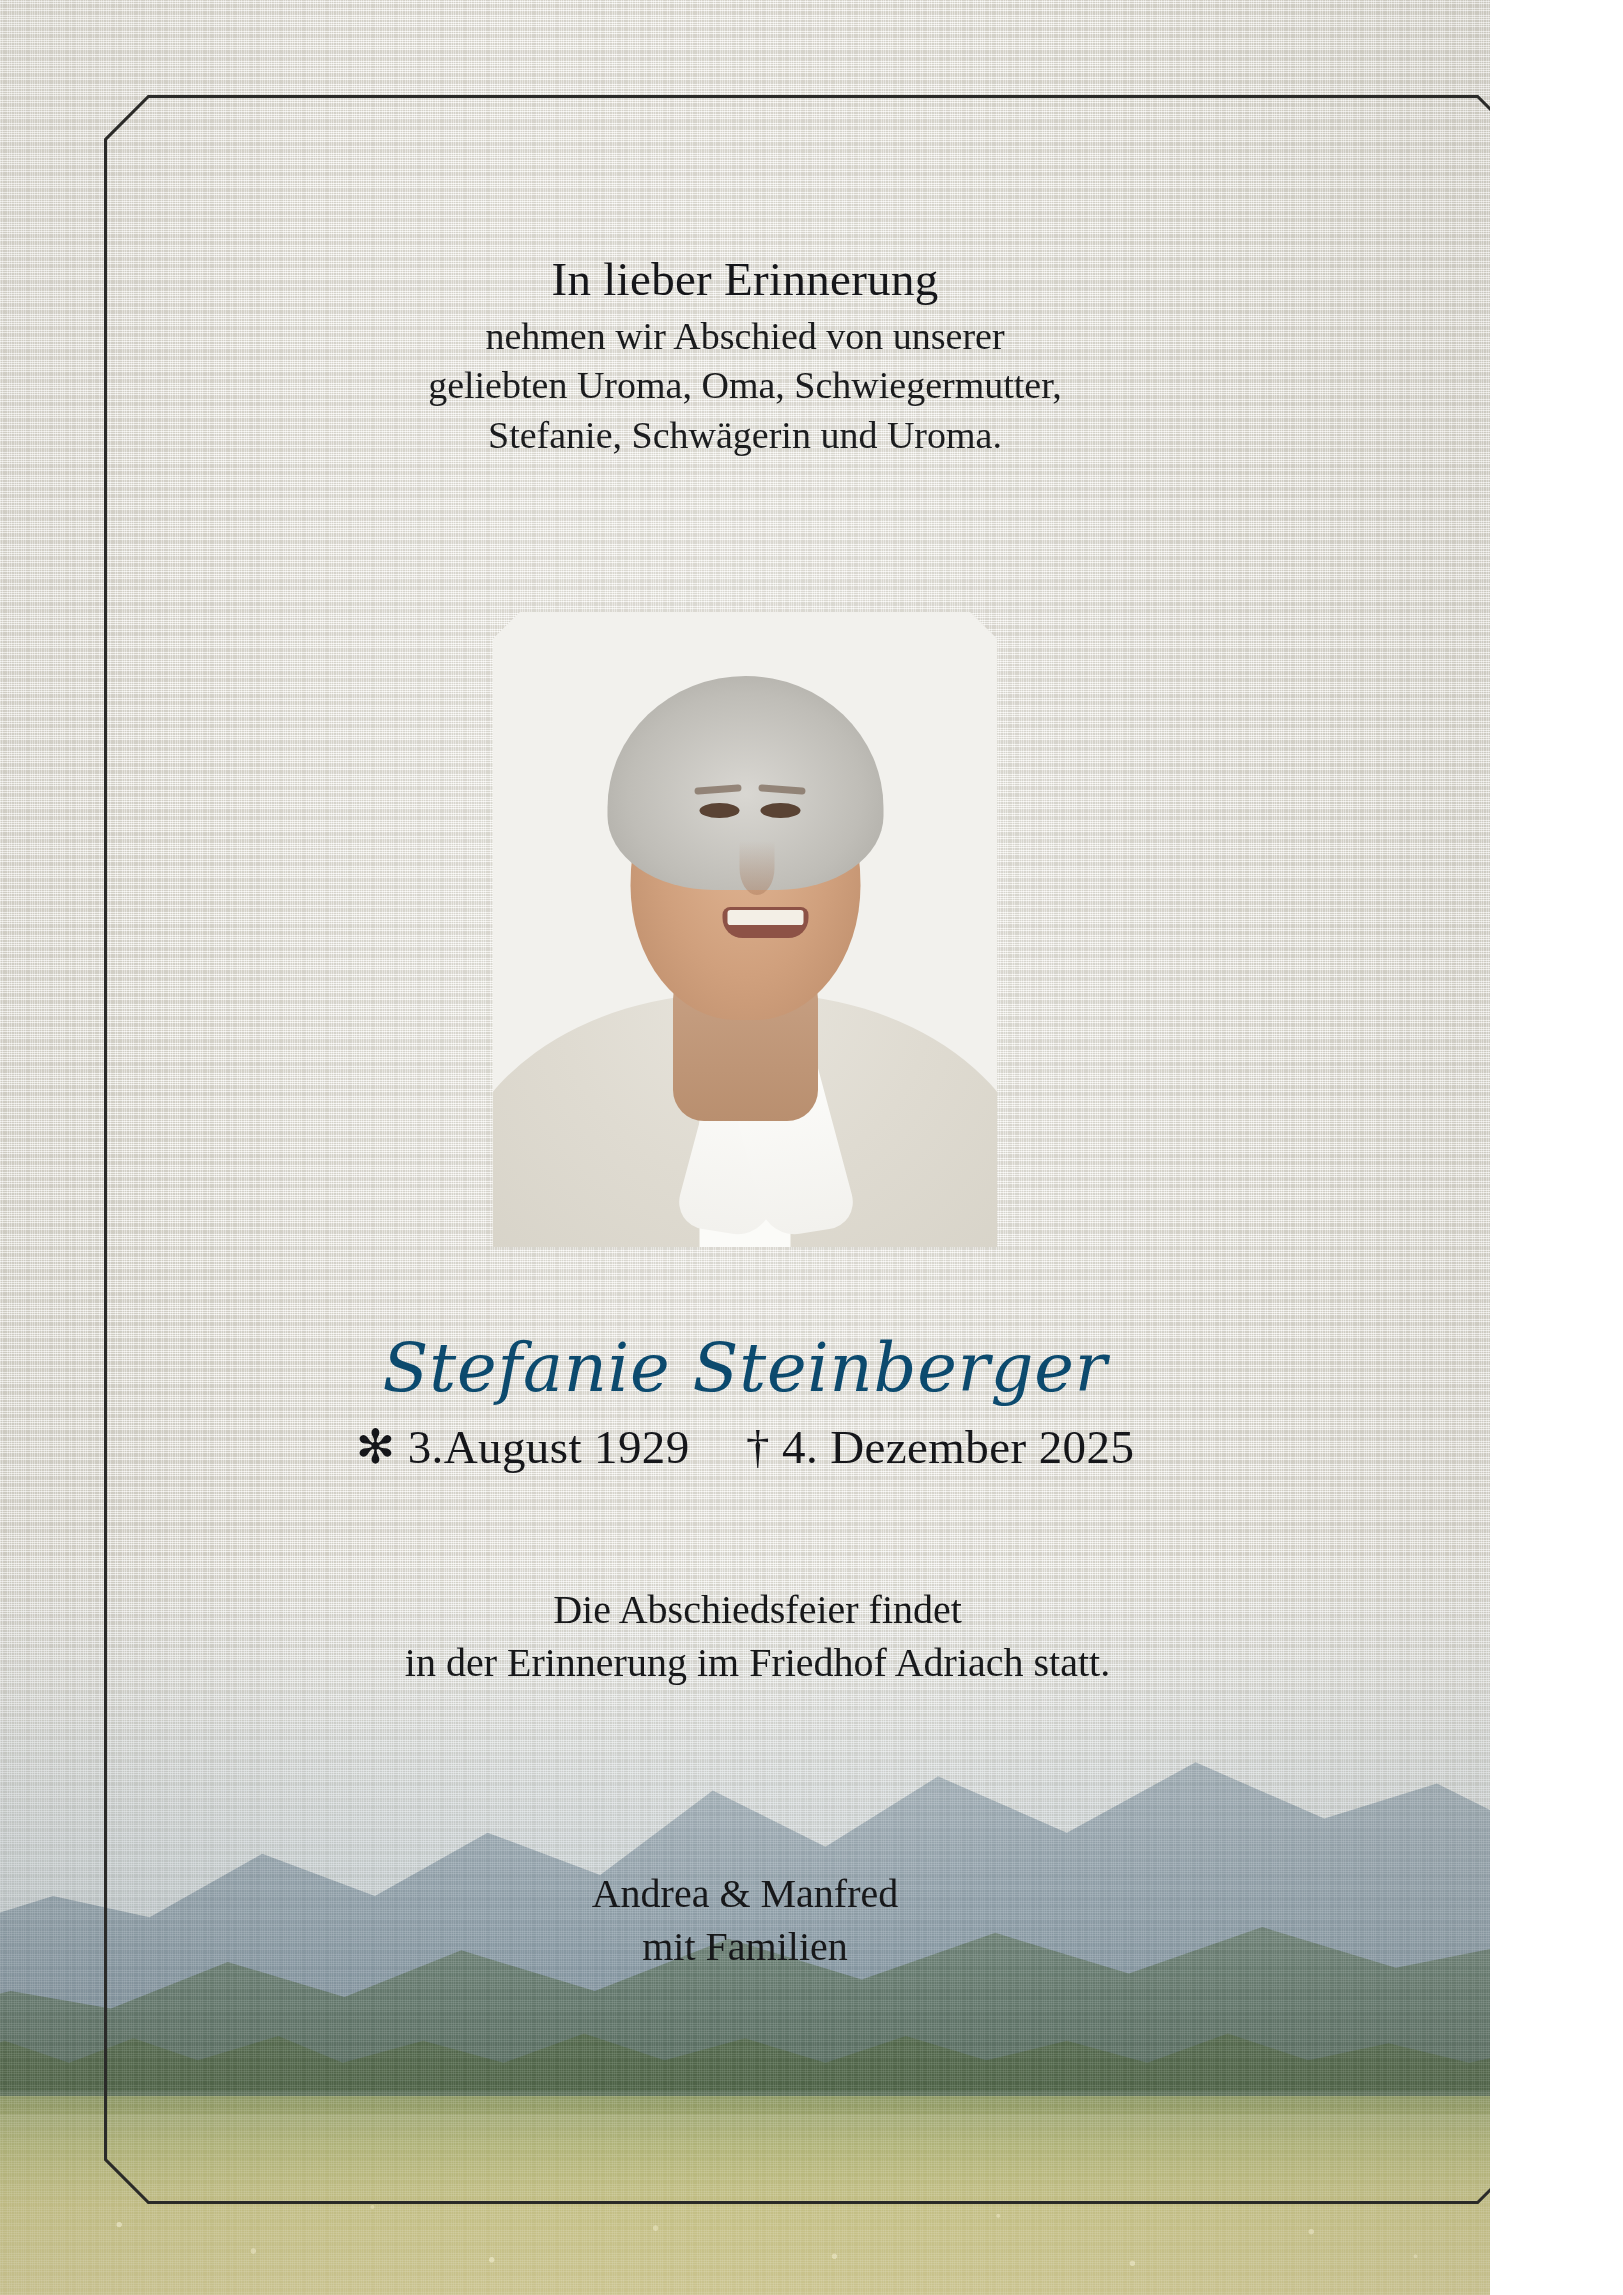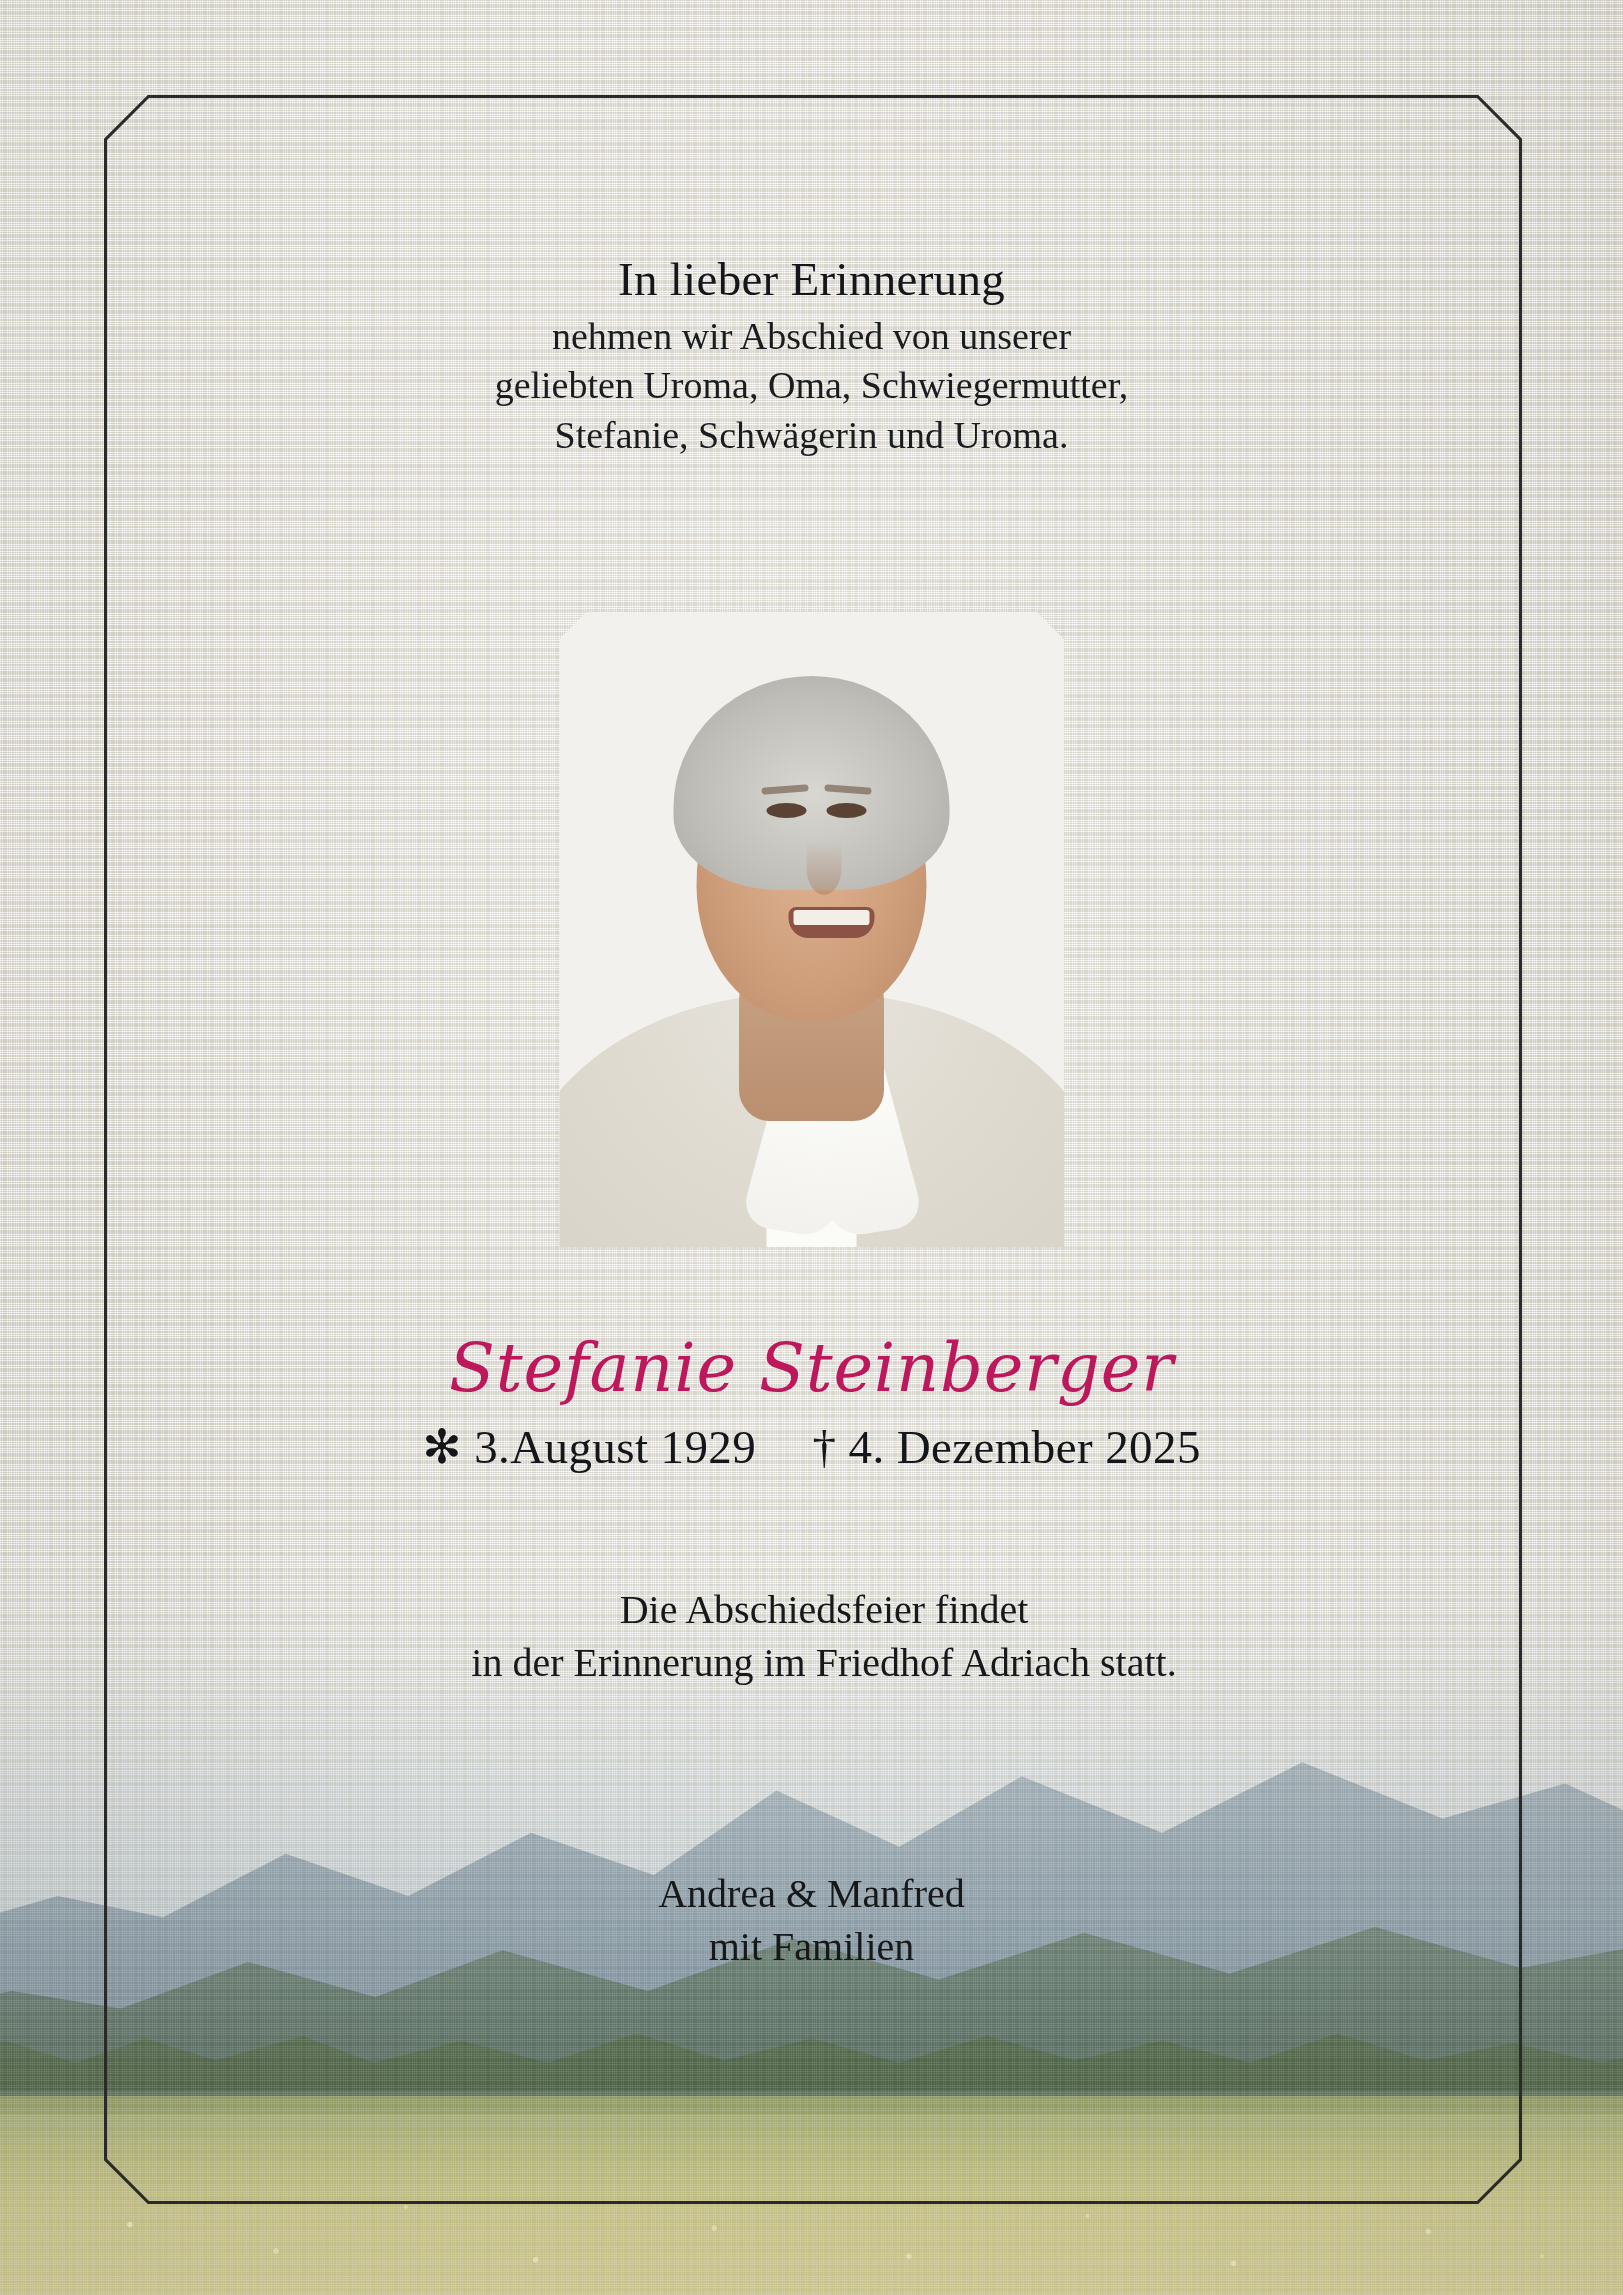--- a/index.html
+++ b/index.html
@@ -2,21 +2,21 @@
 <html style="font-size:12.2px"><head>
 <meta charset="utf-8">
 <style>
   html, body {
     margin: 0;
     padding: 0;
     background: #ffffff;
   }
   .page {
     position: relative;
-    width: 1623px;
+    width: 1490px;
     height: 2295px;
     overflow: hidden;
     background: #e8e6df;
     font-family: "Liberation Serif", serif;
   }
 
   
   .paper-texture {
     position: absolute;
     inset: 0;
@@ -291,21 +291,21 @@
     position: absolute;
     top: 1332px;
     left: 0;
     right: 0;
   }
   .name {
     font-family: "DejaVu Serif", "Liberation Serif", serif;
     font-style: italic;
     font-size: 67px;
     letter-spacing: 0.8px;
-    color: #be185d;
+    color: #0c4a6e;
     line-height: 1.1;
   }
   .dates {
     margin-top: 13.8px;
     font-size: 47px;
     letter-spacing: 0.4px;
     color: #15161a;
   }
   .dates .gap { display: inline-block; width: 32px; }
 

